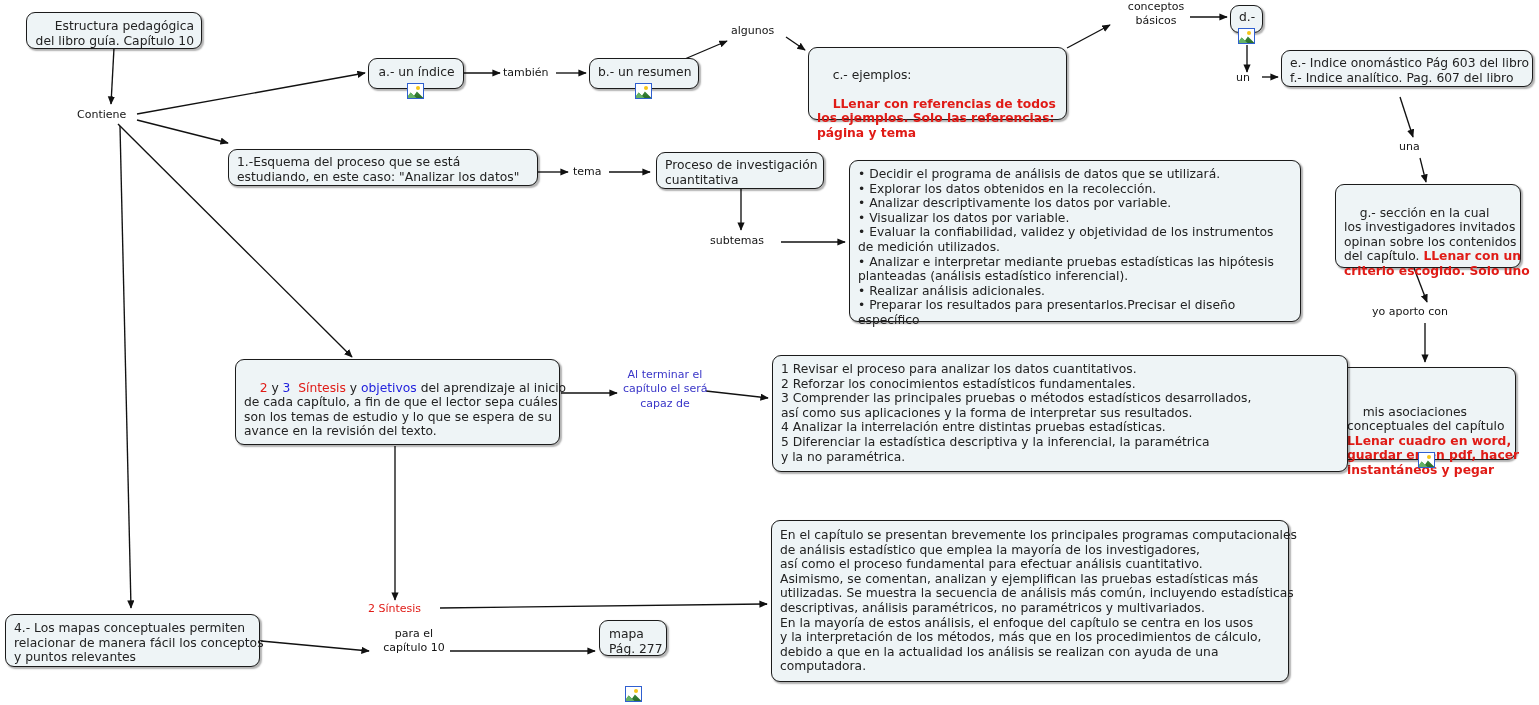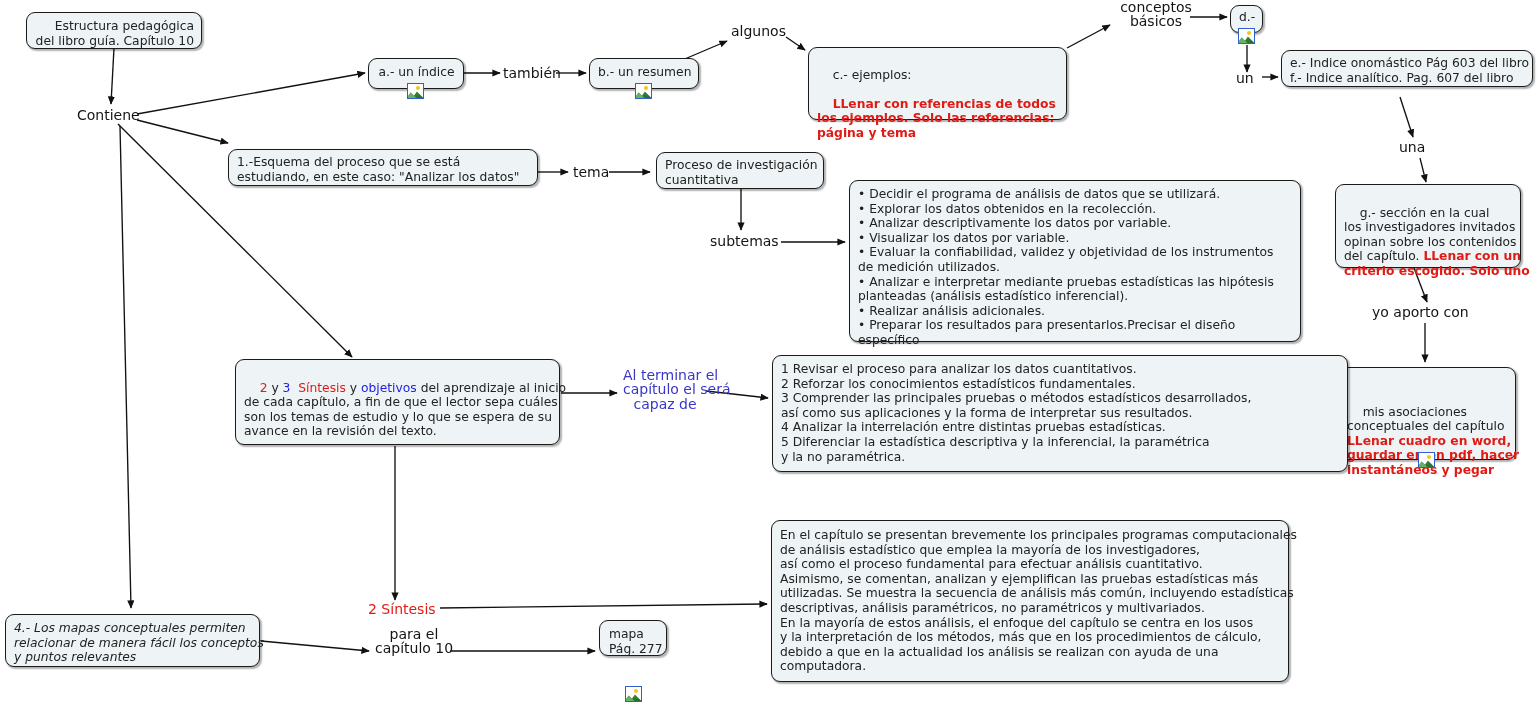--- a/index.html
+++ b/index.html
@@ -20,21 +20,21 @@
     box-shadow:1.5px 1.5px 1.5px rgba(0,0,0,0.30);
     white-space:pre;
   }
   .node .red{color:#e01b16;font-weight:bold;}
   .node .redn{color:#e01b16;}
   .node .blue{color:#2222dd;}
 
   .label{
     position:absolute;
     color:#141414;
-    font-size:14px;
+    font-size:11px;
     line-height:14.4px;
     background:transparent;
     white-space:pre;
     text-align:center;
   }
   .label.red{color:#e01b16;}
   .label.blue{color:#3a36c8;}
 
   
   .picicon{
@@ -158,21 +158,21 @@
 
   <div class="node" style="left:1281px;top:50px;width:252px;height:37px;padding-top:5px;">e.- Indice onomástico Pág 603 del libro
 f.- Indice analítico. Pag. 607 del libro</div>
 
   <div class="node" style="left:228px;top:149px;width:310px;height:37px;padding-top:5px;">1.-Esquema del proceso que se está
 estudiando, en este caso: "Analizar los datos"</div>
 
   <div class="node" style="left:656px;top:152px;width:168px;height:37px;padding-top:5px;">Proceso de investigación
 cuantitativa</div>
 
-  <div class="node" style="left:849px;top:160px;width:452px;height:162px;padding:6px 8px;white-space:normal;margin-top:20px;">
+  <div class="node" style="left:849px;top:160px;width:452px;height:162px;padding:6px 8px;white-space:normal;">
     <div>• Decidir el programa de análisis de datos que se utilizará.</div>
     <div>• Explorar los datos obtenidos en la recolección.</div>
     <div>• Analizar descriptivamente los datos por variable.</div>
     <div>• Visualizar los datos por variable.</div>
     <div>• Evaluar la confiabilidad, validez y objetividad de los instrumentos</div>
     <div>de medición utilizados.</div>
     <div>• Analizar e interpretar mediante pruebas estadísticas las hipótesis</div>
     <div>planteadas (análisis estadístico inferencial).</div>
     <div>• Realizar análisis adicionales.</div>
     <div>• Preparar los resultados para presentarlos.Precisar el diseño específico</div>
@@ -221,21 +221,21 @@
 de análisis estadístico que emplea la mayoría de los investigadores,
 así como el proceso fundamental para efectuar análisis cuantitativo.
 Asimismo, se comentan, analizan y ejemplifican las pruebas estadísticas más
 utilizadas. Se muestra la secuencia de análisis más común, incluyendo estadísticas
 descriptivas, análisis paramétricos, no paramétricos y multivariados.
 En la mayoría de estos análisis, el enfoque del capítulo se centra en los usos
 y la interpretación de los métodos, más que en los procedimientos de cálculo,
 debido a que en la actualidad los análisis se realizan con ayuda de una
 computadora.</div>
 
-  <div class="node" style="left:5px;top:614px;width:255px;height:53px;padding-top:6px;font-style:italic;">4.- Los mapas conceptuales permiten
+  <div class="node" style="left:5px;top:614px;width:255px;height:53px;padding-top:6px;">4.- Los mapas conceptuales permiten
 relacionar de manera fácil los conceptos
 y puntos relevantes</div>
 
   <div class="node" style="left:599px;top:620px;width:68px;height:36px;padding-top:6px;padding-left:9px;">mapa
 Pág. 277</div>
   <span class="picicon" style="left:625px;top:686px;">
     <i class="sky"></i>
       <i class="hill"></i>
       <i class="hill2"></i>
       <i class="sun"></i>

